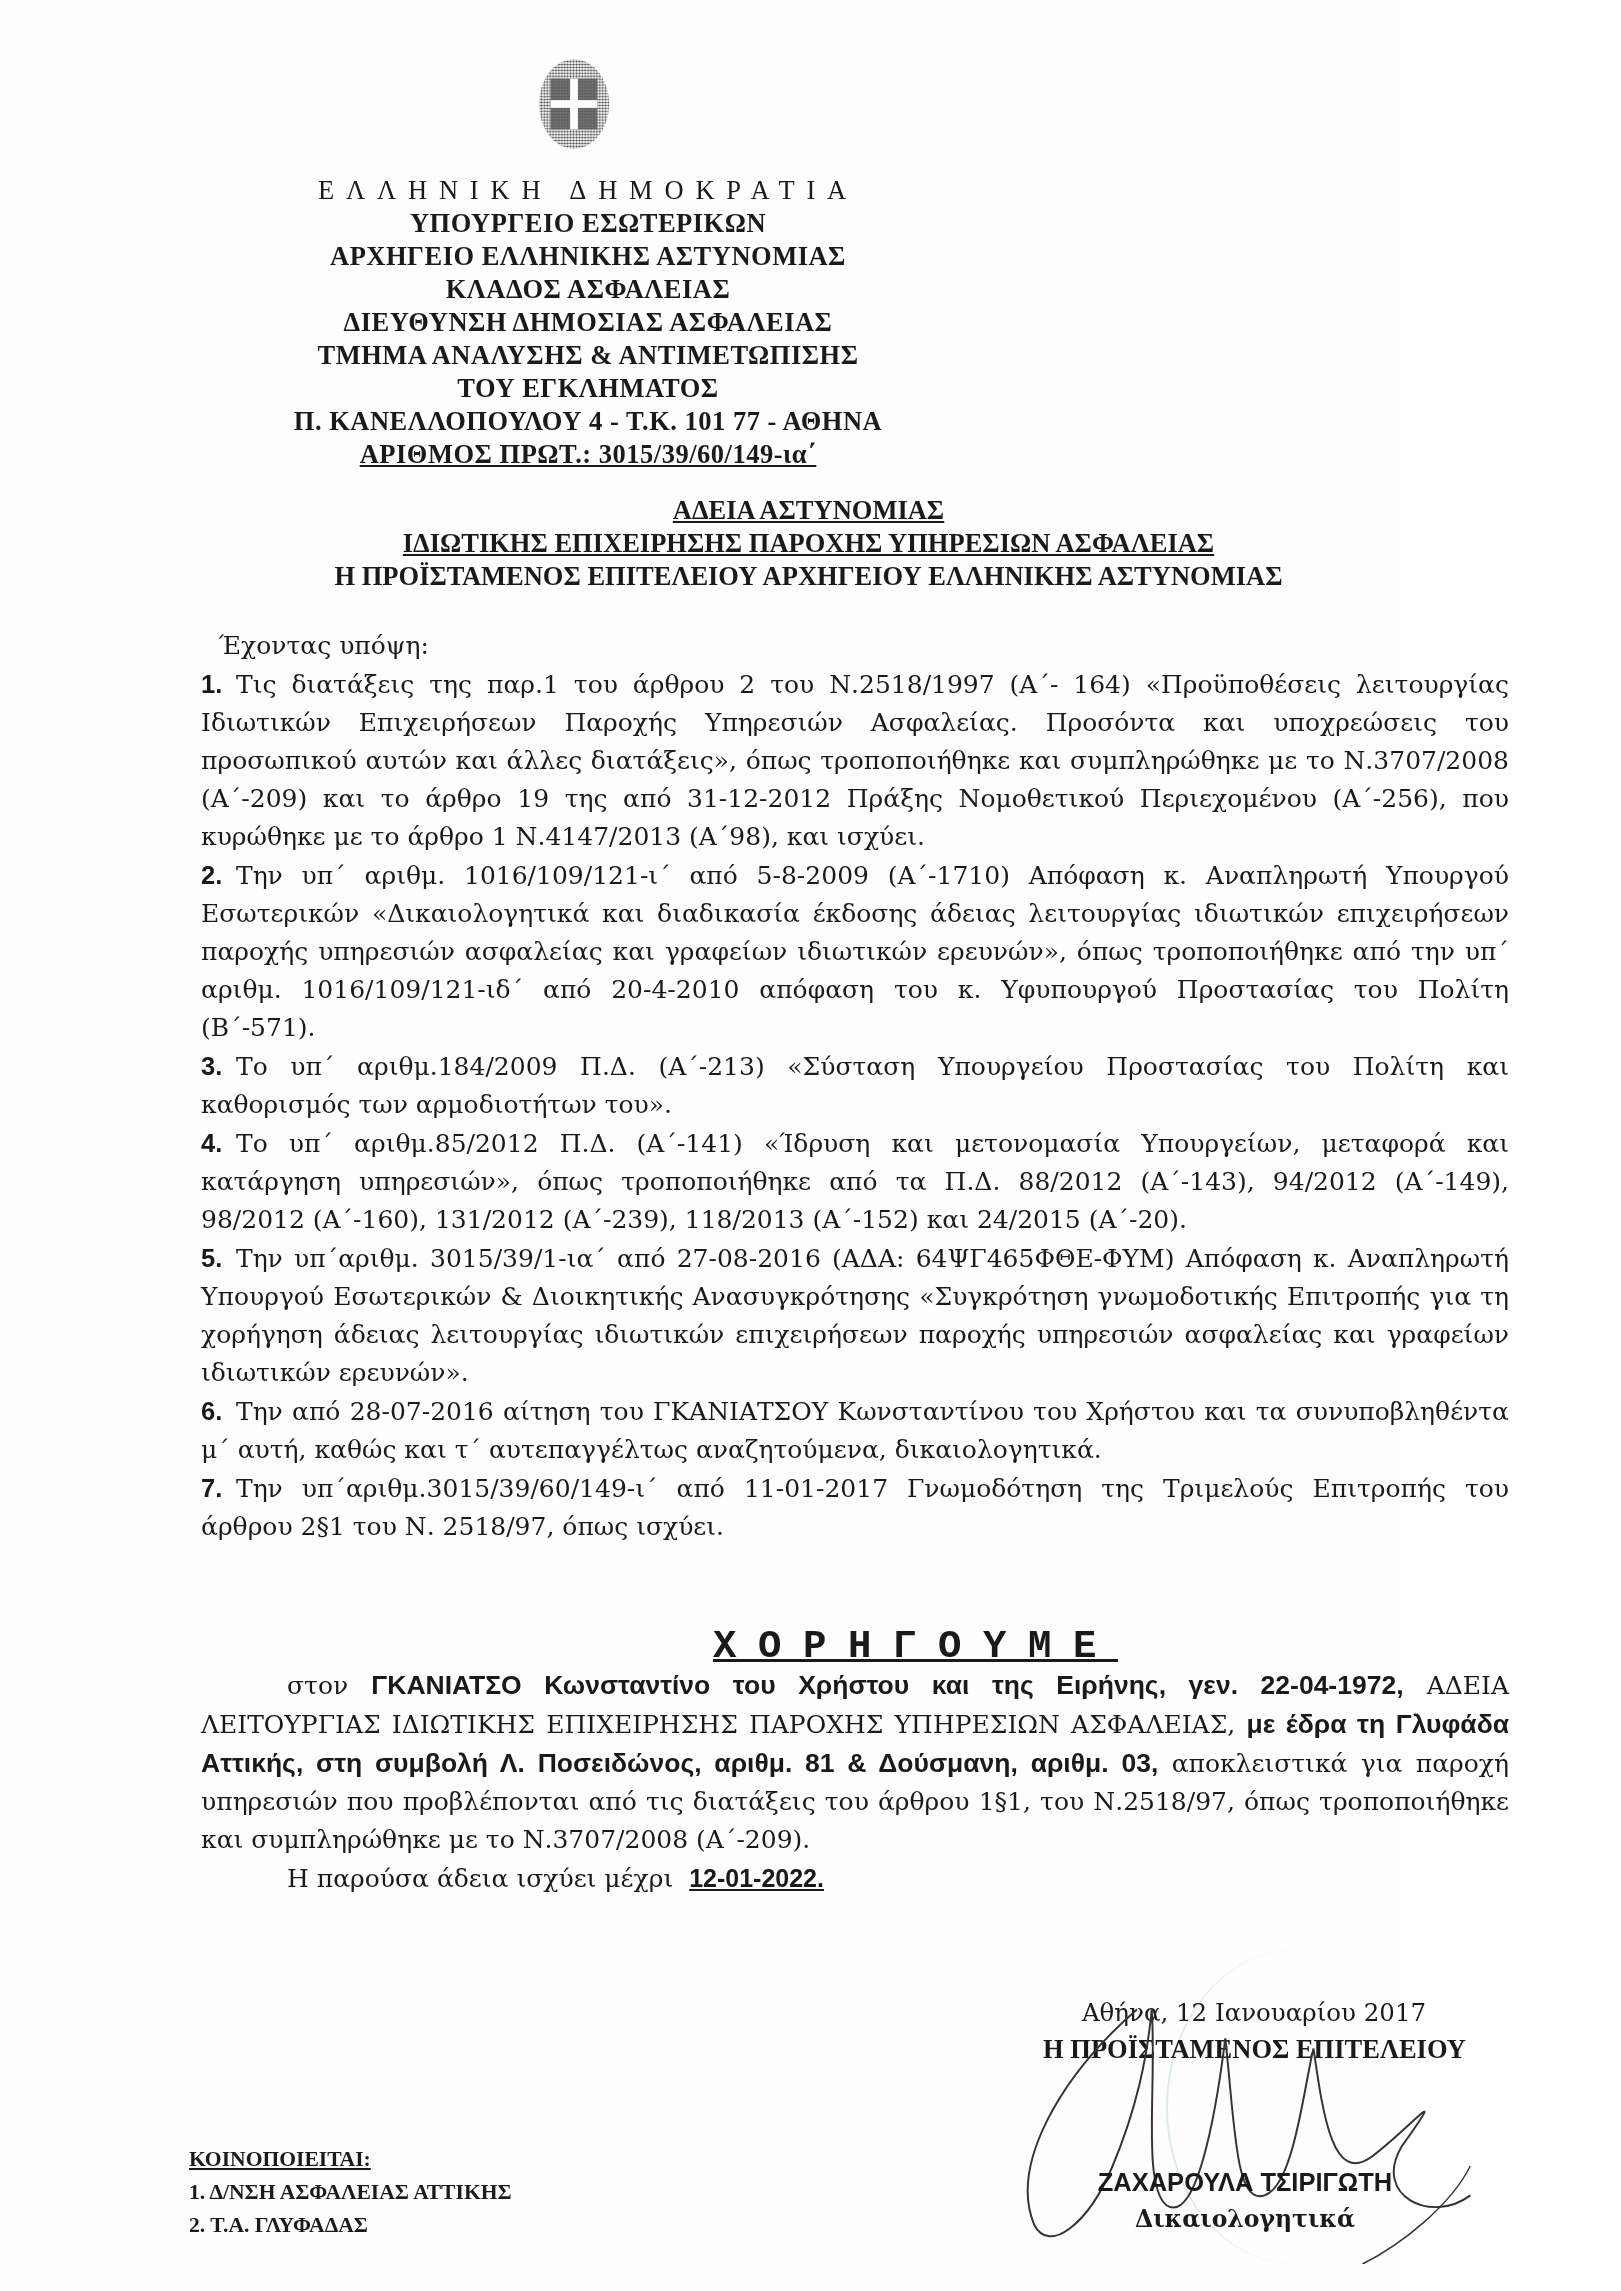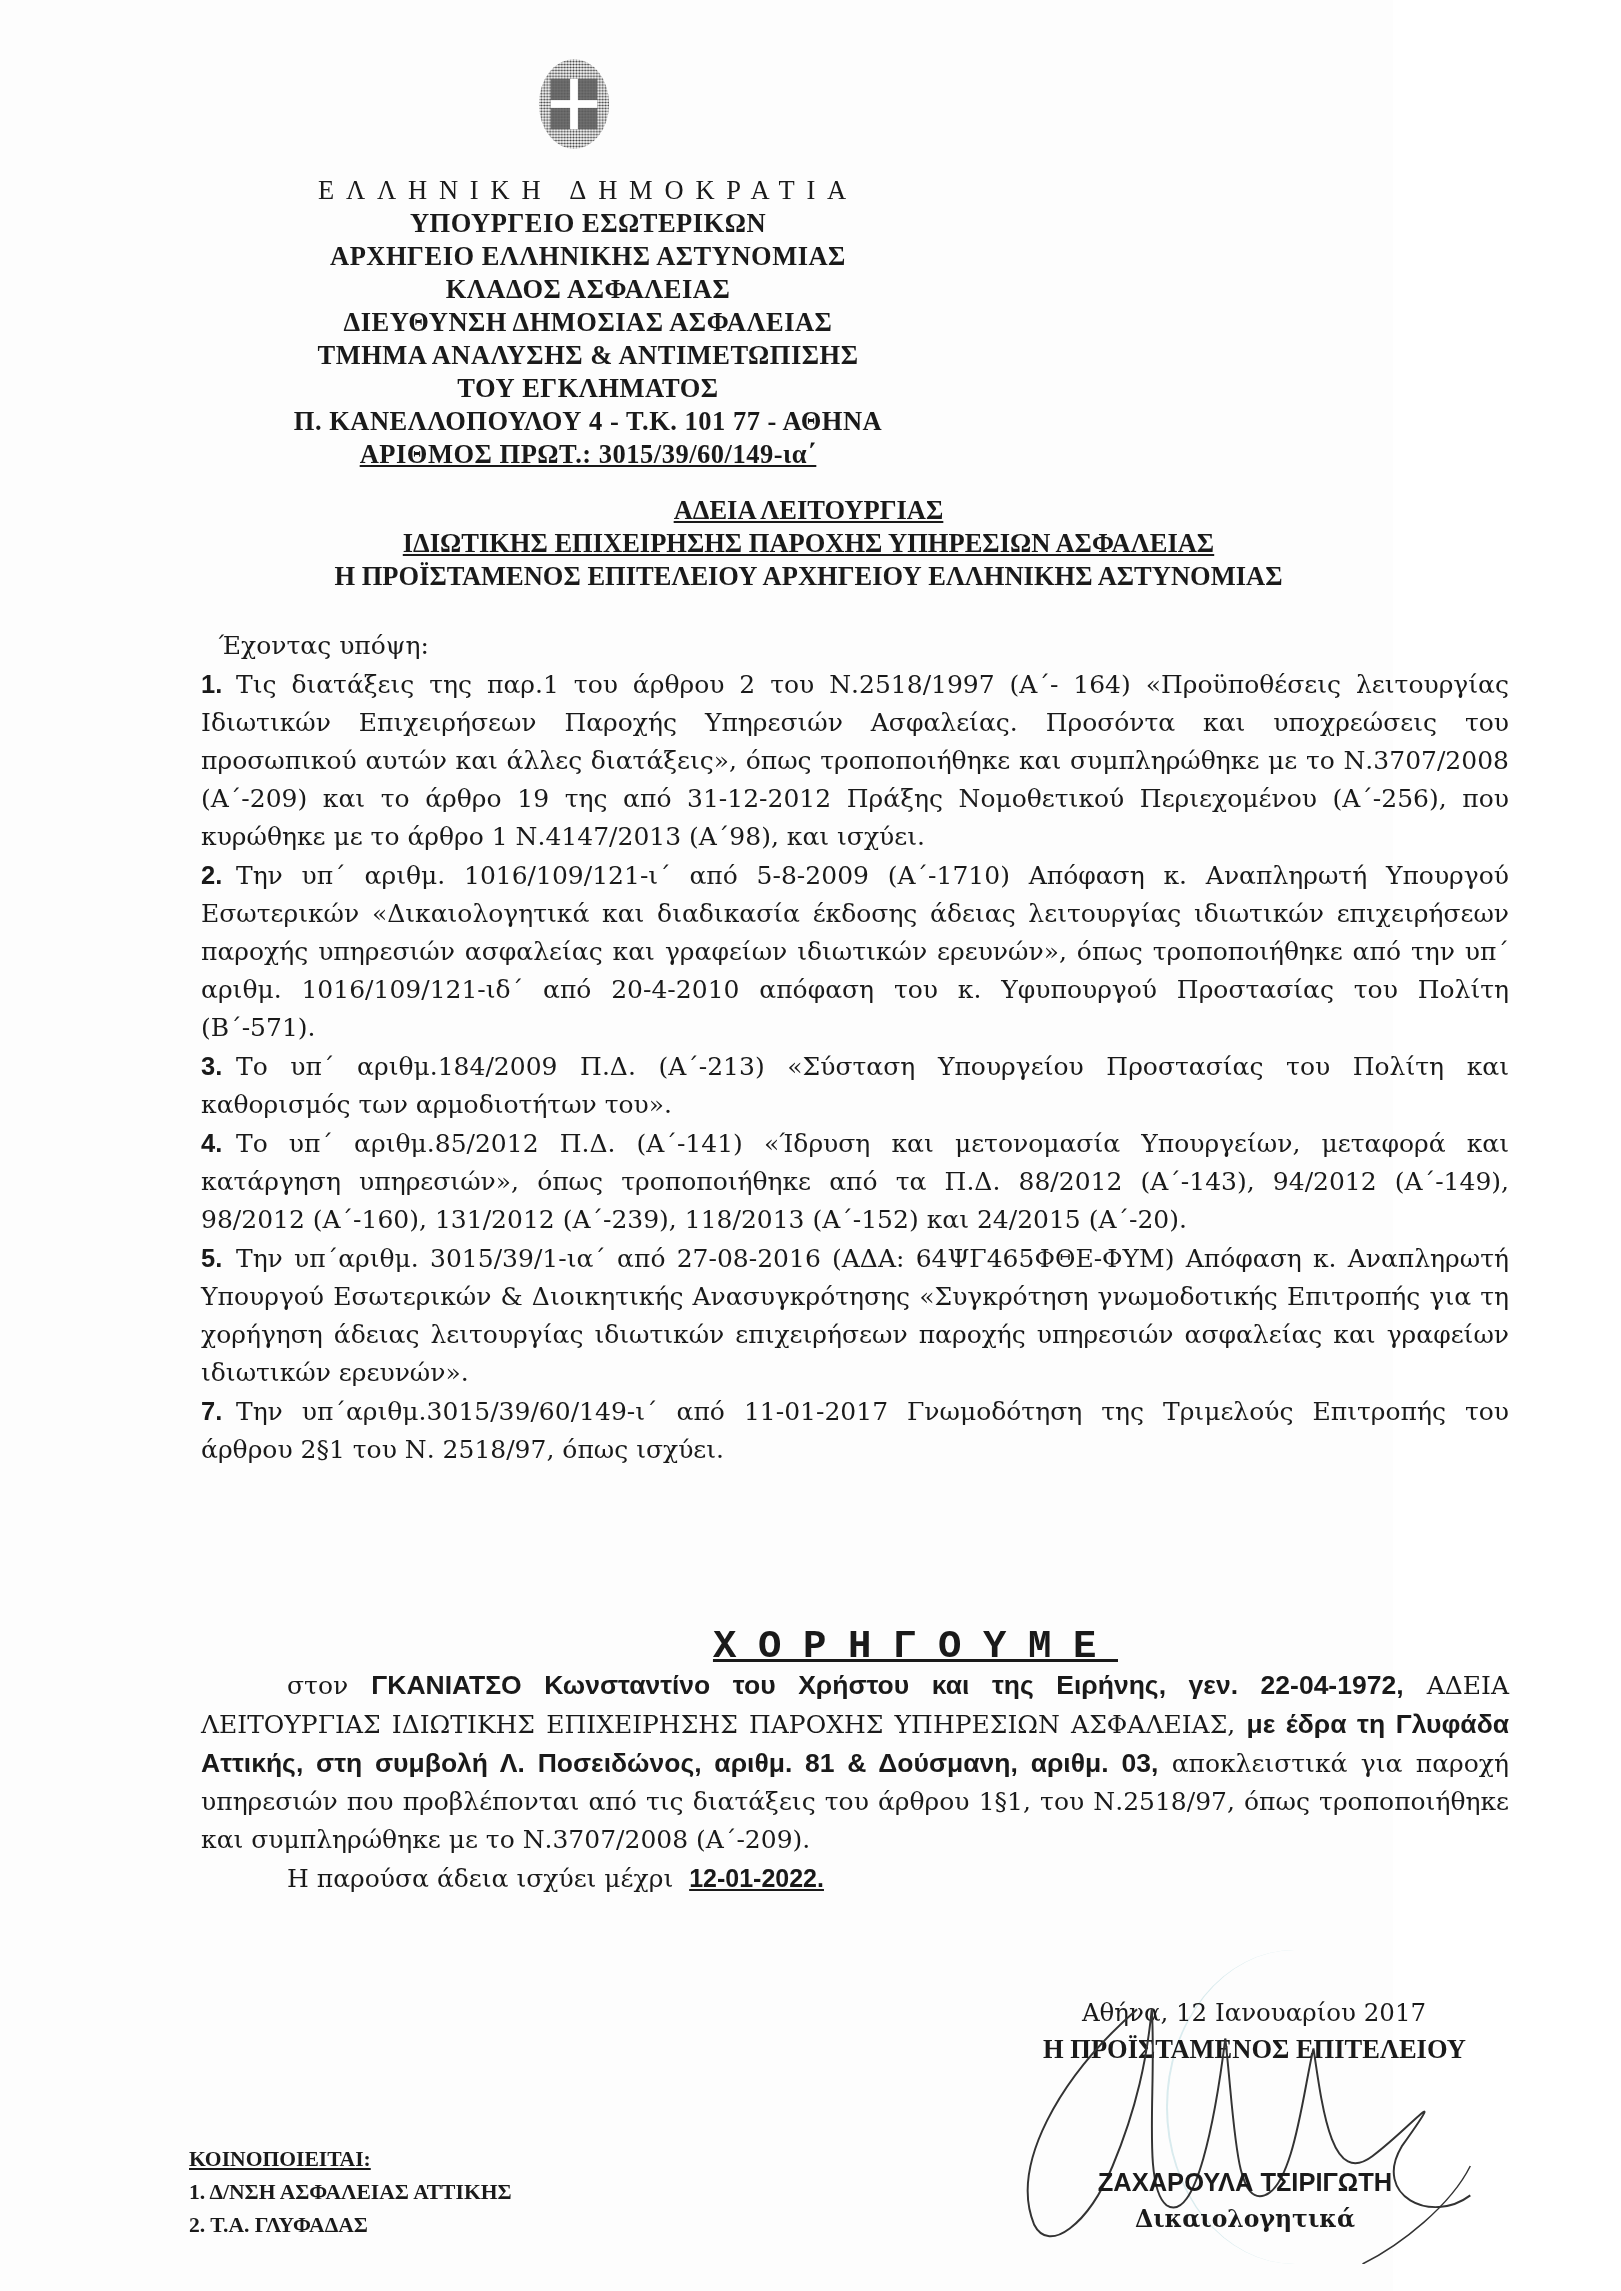--- a/index.html
+++ b/index.html
@@ -78,32 +78,33 @@
     <div class="line">ΑΡΧΗΓΕΙΟ ΕΛΛΗΝΙΚΗΣ ΑΣΤΥΝΟΜΙΑΣ</div>
     <div class="line">ΚΛΑΔΟΣ ΑΣΦΑΛΕΙΑΣ</div>
     <div class="line">ΔΙΕΥΘΥΝΣΗ ΔΗΜΟΣΙΑΣ ΑΣΦΑΛΕΙΑΣ</div>
     <div class="line">ΤΜΗΜΑ ΑΝΑΛΥΣΗΣ &amp; ΑΝΤΙΜΕΤΩΠΙΣΗΣ</div>
     <div class="line">ΤΟΥ ΕΓΚΛΗΜΑΤΟΣ</div>
     <div class="line">Π. ΚΑΝΕΛΛΟΠΟΥΛΟΥ 4 - Τ.Κ. 101 77 - ΑΘΗΝΑ</div>
     <div class="line u">ΑΡΙΘΜΟΣ ΠΡΩΤ.: 3015/39/60/149-ια΄</div>
   </div>
 
   <div class="titles">
-    <div class="u">ΑΔΕΙΑ ΛΕΙΤΟΥΡΓΙΑΣ</div>
+    <div class="u">ΑΔΕΙΑ ΑΣΤΥΝΟΜΙΑΣ</div>
     <div class="u">ΙΔΙΩΤΙΚΗΣ ΕΠΙΧΕΙΡΗΣΗΣ ΠΑΡΟΧΗΣ ΥΠΗΡΕΣΙΩΝ ΑΣΦΑΛΕΙΑΣ</div>
     <div>Η ΠΡΟΪΣΤΑΜΕΝΟΣ ΕΠΙΤΕΛΕΙΟΥ ΑΡΧΗΓΕΙΟΥ ΕΛΛΗΝΙΚΗΣ ΑΣΤΥΝΟΜΙΑΣ</div>
   </div>
 
   <div class="body">
     <p class="intro">Έχοντας υπόψη:</p>
     <p><span class="num">1.</span><span>Τις διατάξεις της παρ.1 του άρθρου 2 του Ν.2518/1997 (Α΄- 164) «Προϋποθέσεις λειτουργίας Ιδιωτικών Επιχειρήσεων Παροχής Υπηρεσιών Ασφαλείας. Προσόντα και υποχρεώσεις του προσωπικού αυτών και άλλες διατάξεις», όπως τροποποιήθηκε και συμπληρώθηκε με το Ν.3707/2008 (Α΄-209) και το άρθρο 19 της από 31-12-2012 Πράξης Νομοθετικού Περιεχομένου (Α΄-256), που κυρώθηκε με το άρθρο 1 Ν.4147/2013 (Α΄98), και ισχύει.</span></p>
     <p><span class="num">2.</span><span>Την υπ΄ αριθμ. 1016/109/121-ι΄ από 5-8-2009 (Α΄-1710) Απόφαση κ. Αναπληρωτή Υπουργού Εσωτερικών «Δικαιολογητικά και διαδικασία έκδοσης άδειας λειτουργίας ιδιωτικών επιχειρήσεων παροχής υπηρεσιών ασφαλείας και γραφείων ιδιωτικών ερευνών», όπως τροποποιήθηκε από την υπ΄ αριθμ. 1016/109/121-ιδ΄ από 20-4-2010 απόφαση του κ. Υφυπουργού Προστασίας του Πολίτη (Β΄-571).</span></p>
     <p><span class="num">3.</span><span>Το υπ΄ αριθμ.184/2009 Π.Δ. (Α΄-213) «Σύσταση Υπουργείου Προστασίας του Πολίτη και καθορισμός των αρμοδιοτήτων του».</span></p>
     <p><span class="num">4.</span><span>Το υπ΄ αριθμ.85/2012 Π.Δ. (Α΄-141) «Ίδρυση και μετονομασία Υπουργείων, μεταφορά και κατάργηση υπηρεσιών», όπως τροποποιήθηκε από τα Π.Δ. 88/2012 (Α΄-143), 94/2012 (Α΄-149), 98/2012 (Α΄-160), 131/2012 (Α΄-239), 118/2013 (Α΄-152) και 24/2015 (Α΄-20).</span></p>
     <p><span class="num">5.</span><span>Την υπ΄αριθμ. 3015/39/1-ια΄ από 27-08-2016 (ΑΔΑ: 64ΨΓ465ΦΘΕ-ΦΥΜ) Απόφαση κ. Αναπληρωτή Υπουργού Εσωτερικών &amp; Διοικητικής Ανασυγκρότησης «Συγκρότηση γνωμοδοτικής Επιτροπής για τη χορήγηση άδειας λειτουργίας ιδιωτικών επιχειρήσεων παροχής υπηρεσιών ασφαλείας και γραφείων ιδιωτικών ερευνών».</span></p>
+    <p><span class="num">6.</span><span>Την από 28-07-2016 αίτηση του ΓΚΑΝΙΑΤΣΟΥ Κωνσταντίνου του Χρήστου και τα συνυποβληθέντα μ΄ αυτή, καθώς και τ΄ αυτεπαγγέλτως αναζητούμενα, δικαιολογητικά.</span></p>
     <p><span class="num">7.</span><span>Την υπ΄αριθμ.3015/39/60/149-ι΄ από 11-01-2017 Γνωμοδότηση της Τριμελούς Επιτροπής του άρθρου 2§1 του Ν. 2518/97, όπως ισχύει.</span></p>
   </div>
 
   <div class="grant">ΧΟΡΗΓΟΥΜΕ</div>
 
   <div class="grant-body">
     <p class="ind">
       <span>στον</span>
       <b>ΓΚΑΝΙΑΤΣΟ Κωνσταντίνο του Χρήστου και της Ειρήνης, γεν. 22-04-1972,</b>
       <span>ΑΔΕΙΑ ΛΕΙΤΟΥΡΓΙΑΣ ΙΔΙΩΤΙΚΗΣ ΕΠΙΧΕΙΡΗΣΗΣ ΠΑΡΟΧΗΣ ΥΠΗΡΕΣΙΩΝ ΑΣΦΑΛΕΙΑΣ,</span>

